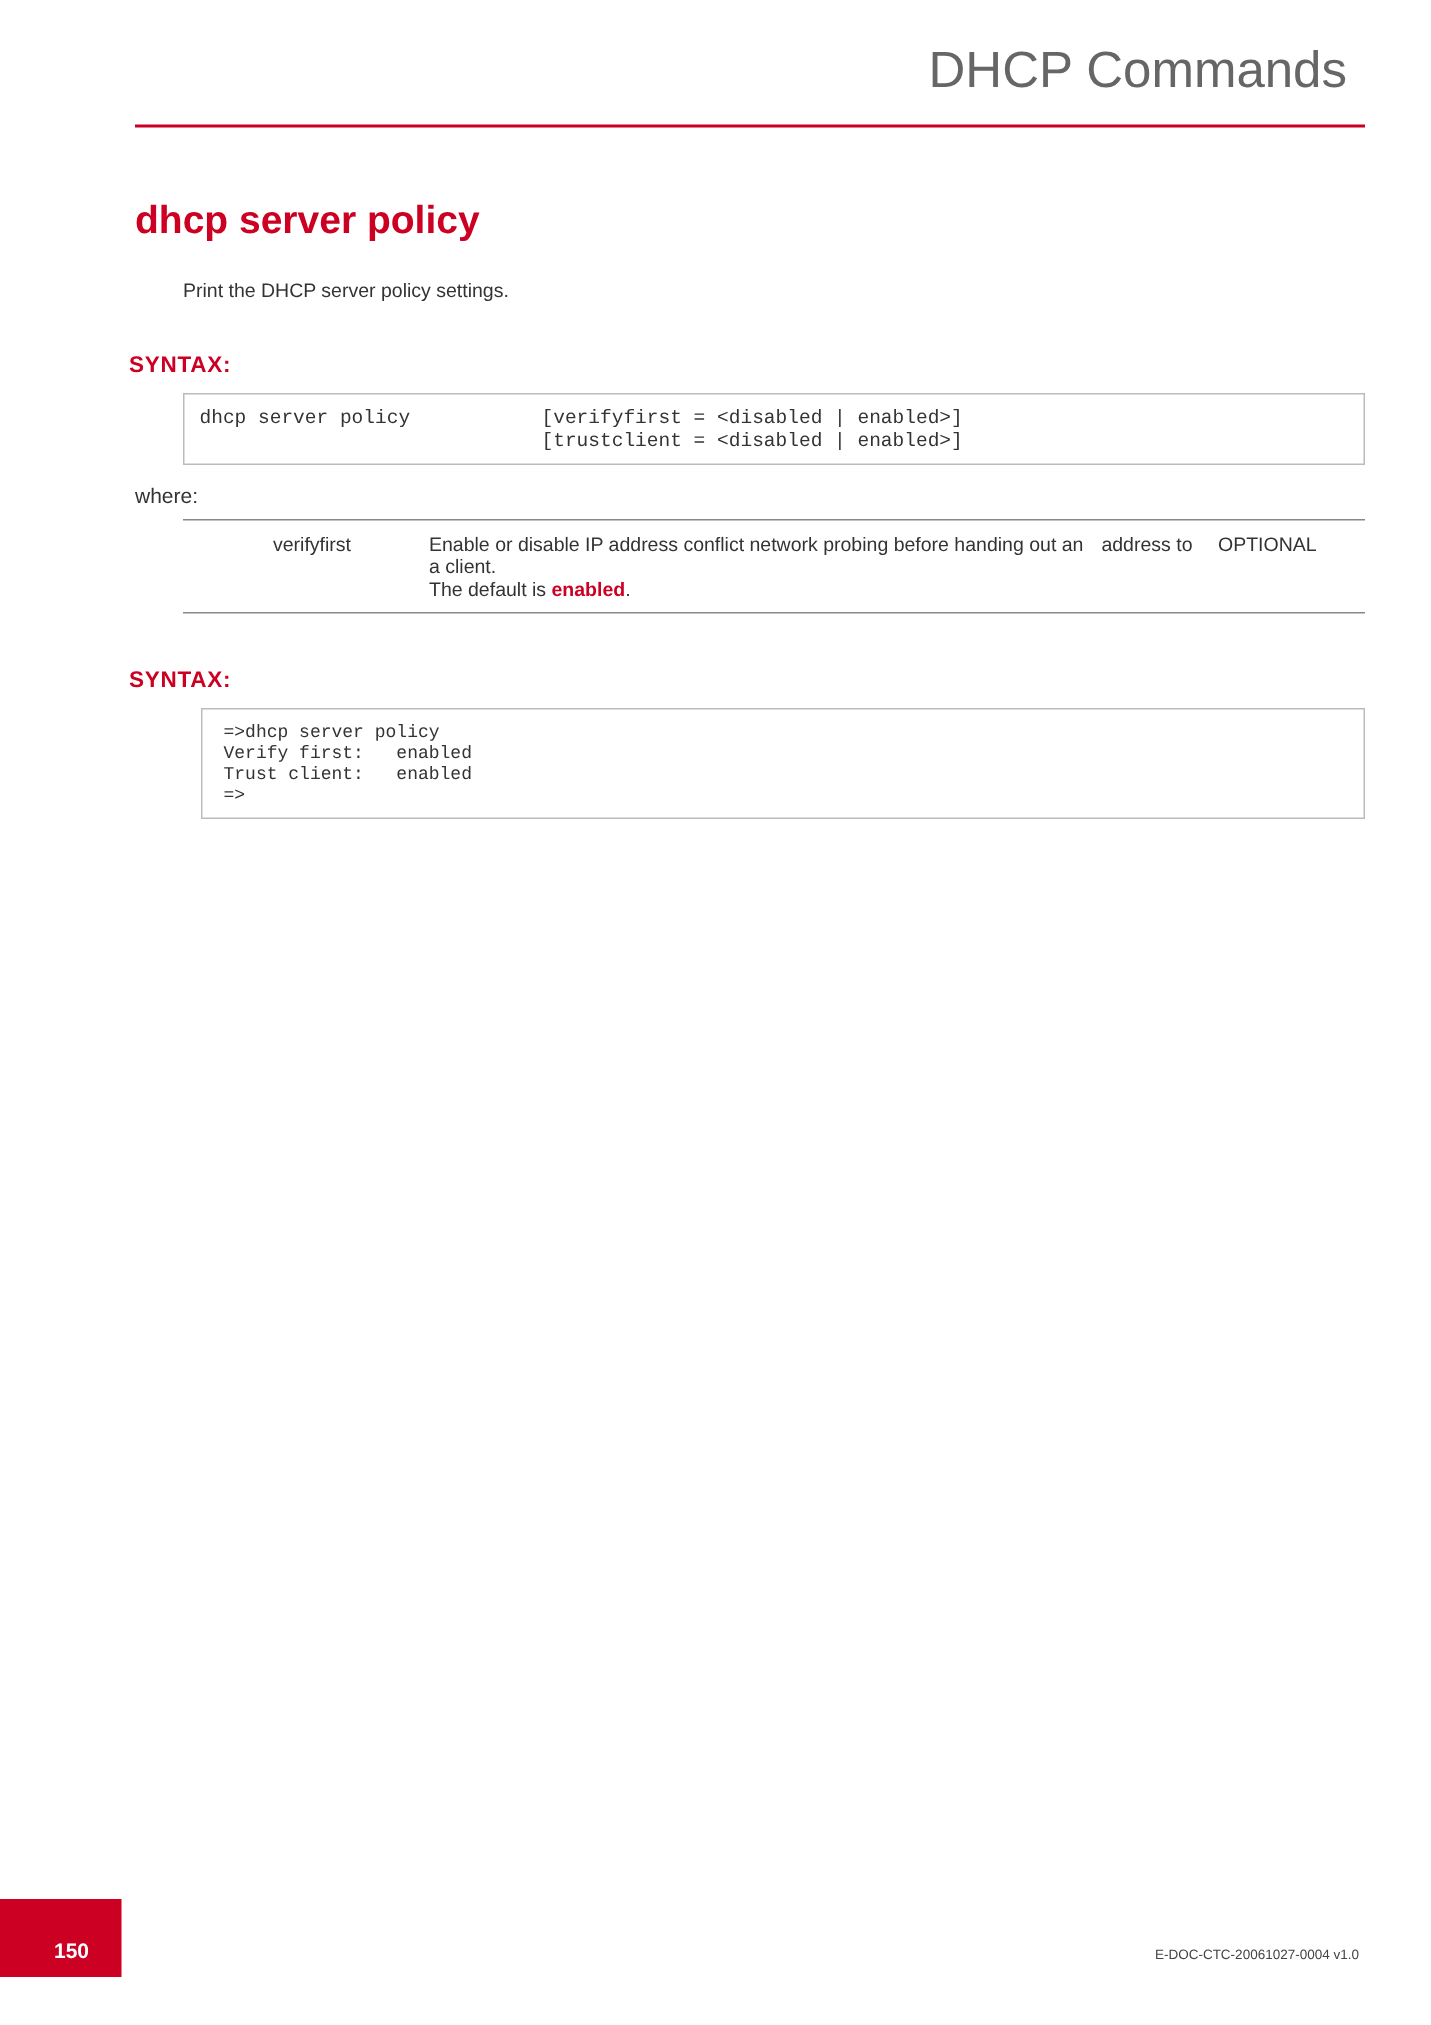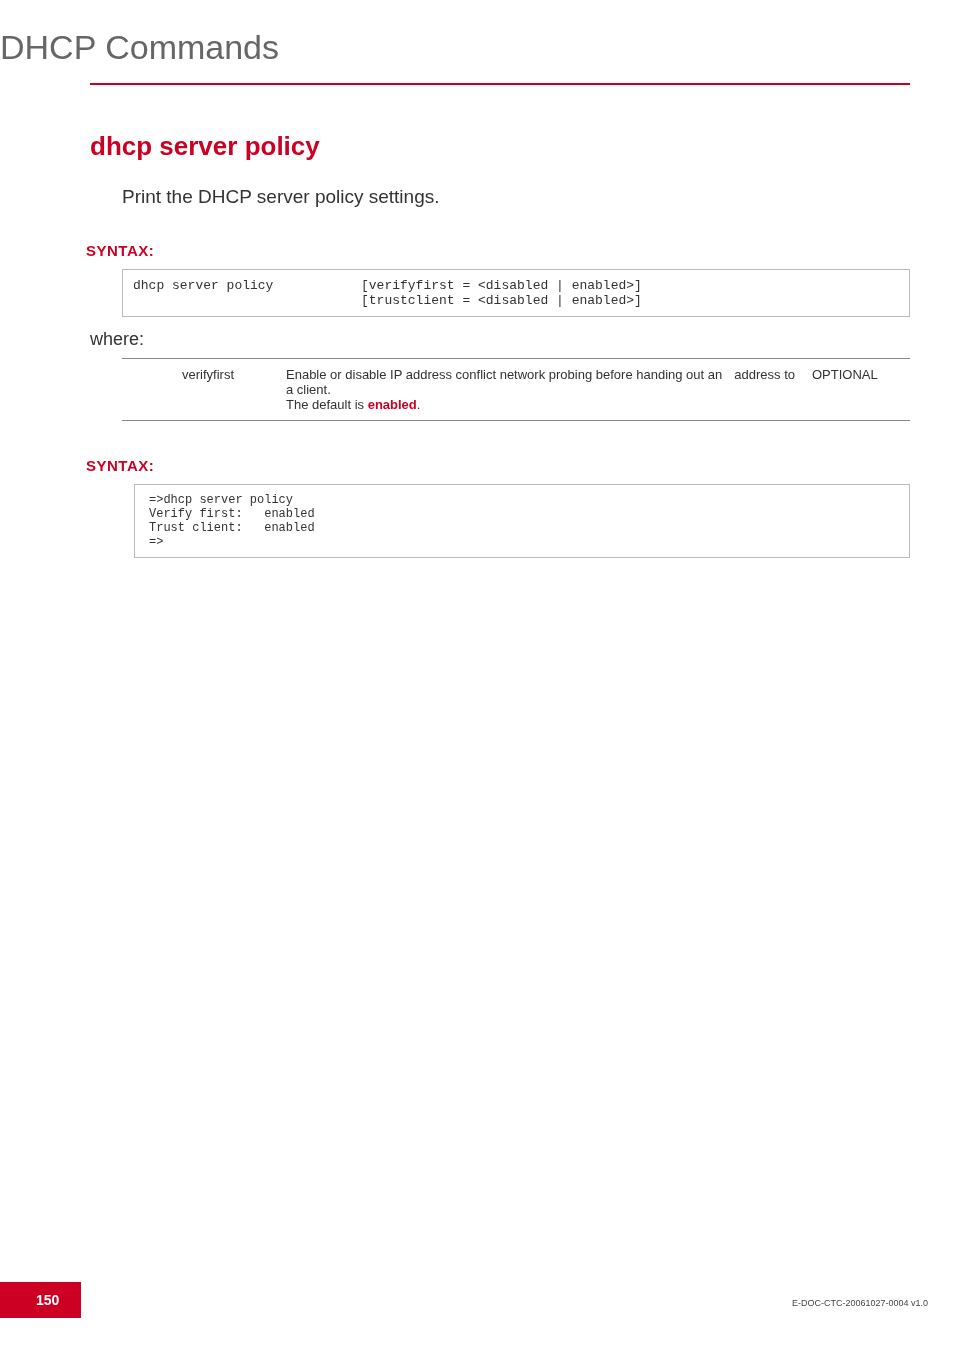--- a/index.html
+++ b/index.html
@@ -1,37 +1,37 @@
 <!DOCTYPE html>
 <html><head>
 <meta charset="utf-8">
 <style>
 body { margin:0; font-family: Arial, Helvetica, sans-serif; color:#333; background:#fff; width:954px; height:1350px; position:relative; box-sizing:border-box; }
-.header { text-align:left; padding:28px 24px 8px 0; }
+.header { text-align:right; padding:28px 56px 8px 0; }
 .header-title { font-family: Arial, sans-serif; font-size:34px; color:#666; font-weight:400; }
 .hr { border:0; border-top:2px solid #c02; margin:8px 44px 0 90px; }
 .content { padding:36px 44px 0 90px; }
 .cmd-title { color:#c02; font-size:26px; font-weight:bold; margin:10px 0 24px 0; }
-.desc { font-size:19px; margin:16px 0 34px 32px; }
+.desc { font-size:13px; margin:16px 0 34px 32px; }
 .section-label { color:#c02; font-size:15px; font-weight:bold; letter-spacing:0.5px; margin:0 0 10px -4px; }
 .code-box { border:1px solid #bbb; font-family: "Courier New", monospace; font-size:13px; padding:8px 10px 8px 10px; margin:0 0 12px 32px; display:flex; }
 .code-left { flex:0 0 228px; white-space:pre; }
 .code-right { flex:1; white-space:pre; }
-.where { font-size:18px; margin:0 0 8px 0; }
+.where { font-size:14px; margin:0 0 8px 0; }
 table.params { border-collapse:collapse; width:100%; margin:0 0 36px 32px; width:calc(100% - 32px); font-size:13px; }
 table.params td { padding:8px 8px 8px 0; vertical-align:top; border-bottom:1px solid #888; }
 table.params tr:first-child td { border-top:1px solid #888; }
 table.params td.c1 { width:140px; padding-left:16px;text-align:center; }
 table.params td.c2 { }
 table.params td.c3 { width:90px; }
 .enabled { font-weight:bold; color:#c02; }
 .example-box { border:1px solid #bbb; font-family:"Courier New", monospace; font-size:12px; padding:8px 14px; margin:0 0 0 44px; white-space:pre; color:#333; }
 .footer { position:absolute; bottom:32px; left:0; width:100%; }
-.page-badge { display:inline-block; background:#c02; color:#fff; font-weight:bold; font-size:14px; padding:10px 22px 10px 36px; }
-.docref { position:absolute; right:26px; bottom:10px; font-size:9px; color:#444; }
+.page-badge { display:inline-block; background:#c02; color:#fff; font-weight:bold; font-size:14px; padding:26px 22px 10px 36px; }
+.docref { position:absolute; right:48px; bottom:10px; font-size:9px; color:#444; }
 .gap { display:inline-block; width:6px; }
 </style>
 </head>
 <body>
 
 <div class="header">
   <span class="header-title">DHCP Commands</span>
 </div>
 <hr class="hr">
 

